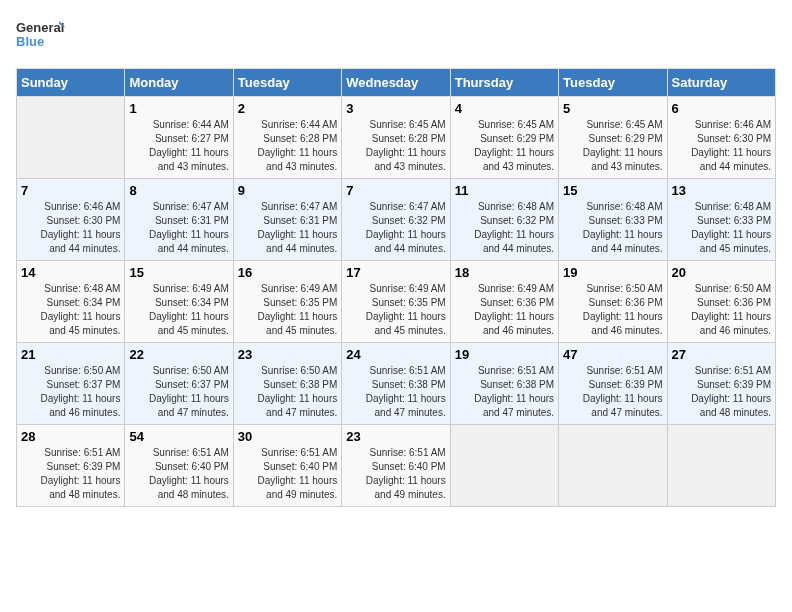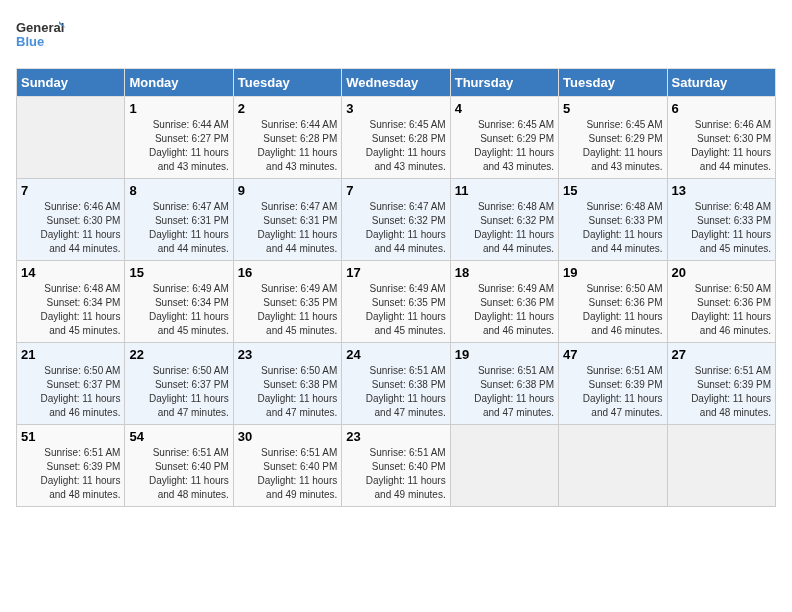--- a/index.html
+++ b/index.html
@@ -219,21 +219,21 @@
           <span class="day-num">47</span>
           <div class="cell-content">Sunrise: 6:51 AM<br>Sunset: 6:39 PM<br>Daylight: 11 hours<br>and 47 minutes.</div>
         </td>
         <td>
           <span class="day-num">27</span>
           <div class="cell-content">Sunrise: 6:51 AM<br>Sunset: 6:39 PM<br>Daylight: 11 hours<br>and 48 minutes.</div>
         </td>
       </tr>
       <tr>
         <td>
-          <span class="day-num">51</span>
+          <span class="day-num">28</span>
           <div class="cell-content">Sunrise: 6:51 AM<br>Sunset: 6:39 PM<br>Daylight: 11 hours<br>and 48 minutes.</div>
         </td>
         <td>
           <span class="day-num">54</span>
           <div class="cell-content">Sunrise: 6:51 AM<br>Sunset: 6:40 PM<br>Daylight: 11 hours<br>and 48 minutes.</div>
         </td>
         <td>
           <span class="day-num">30</span>
           <div class="cell-content">Sunrise: 6:51 AM<br>Sunset: 6:40 PM<br>Daylight: 11 hours<br>and 49 minutes.</div>
         </td>

